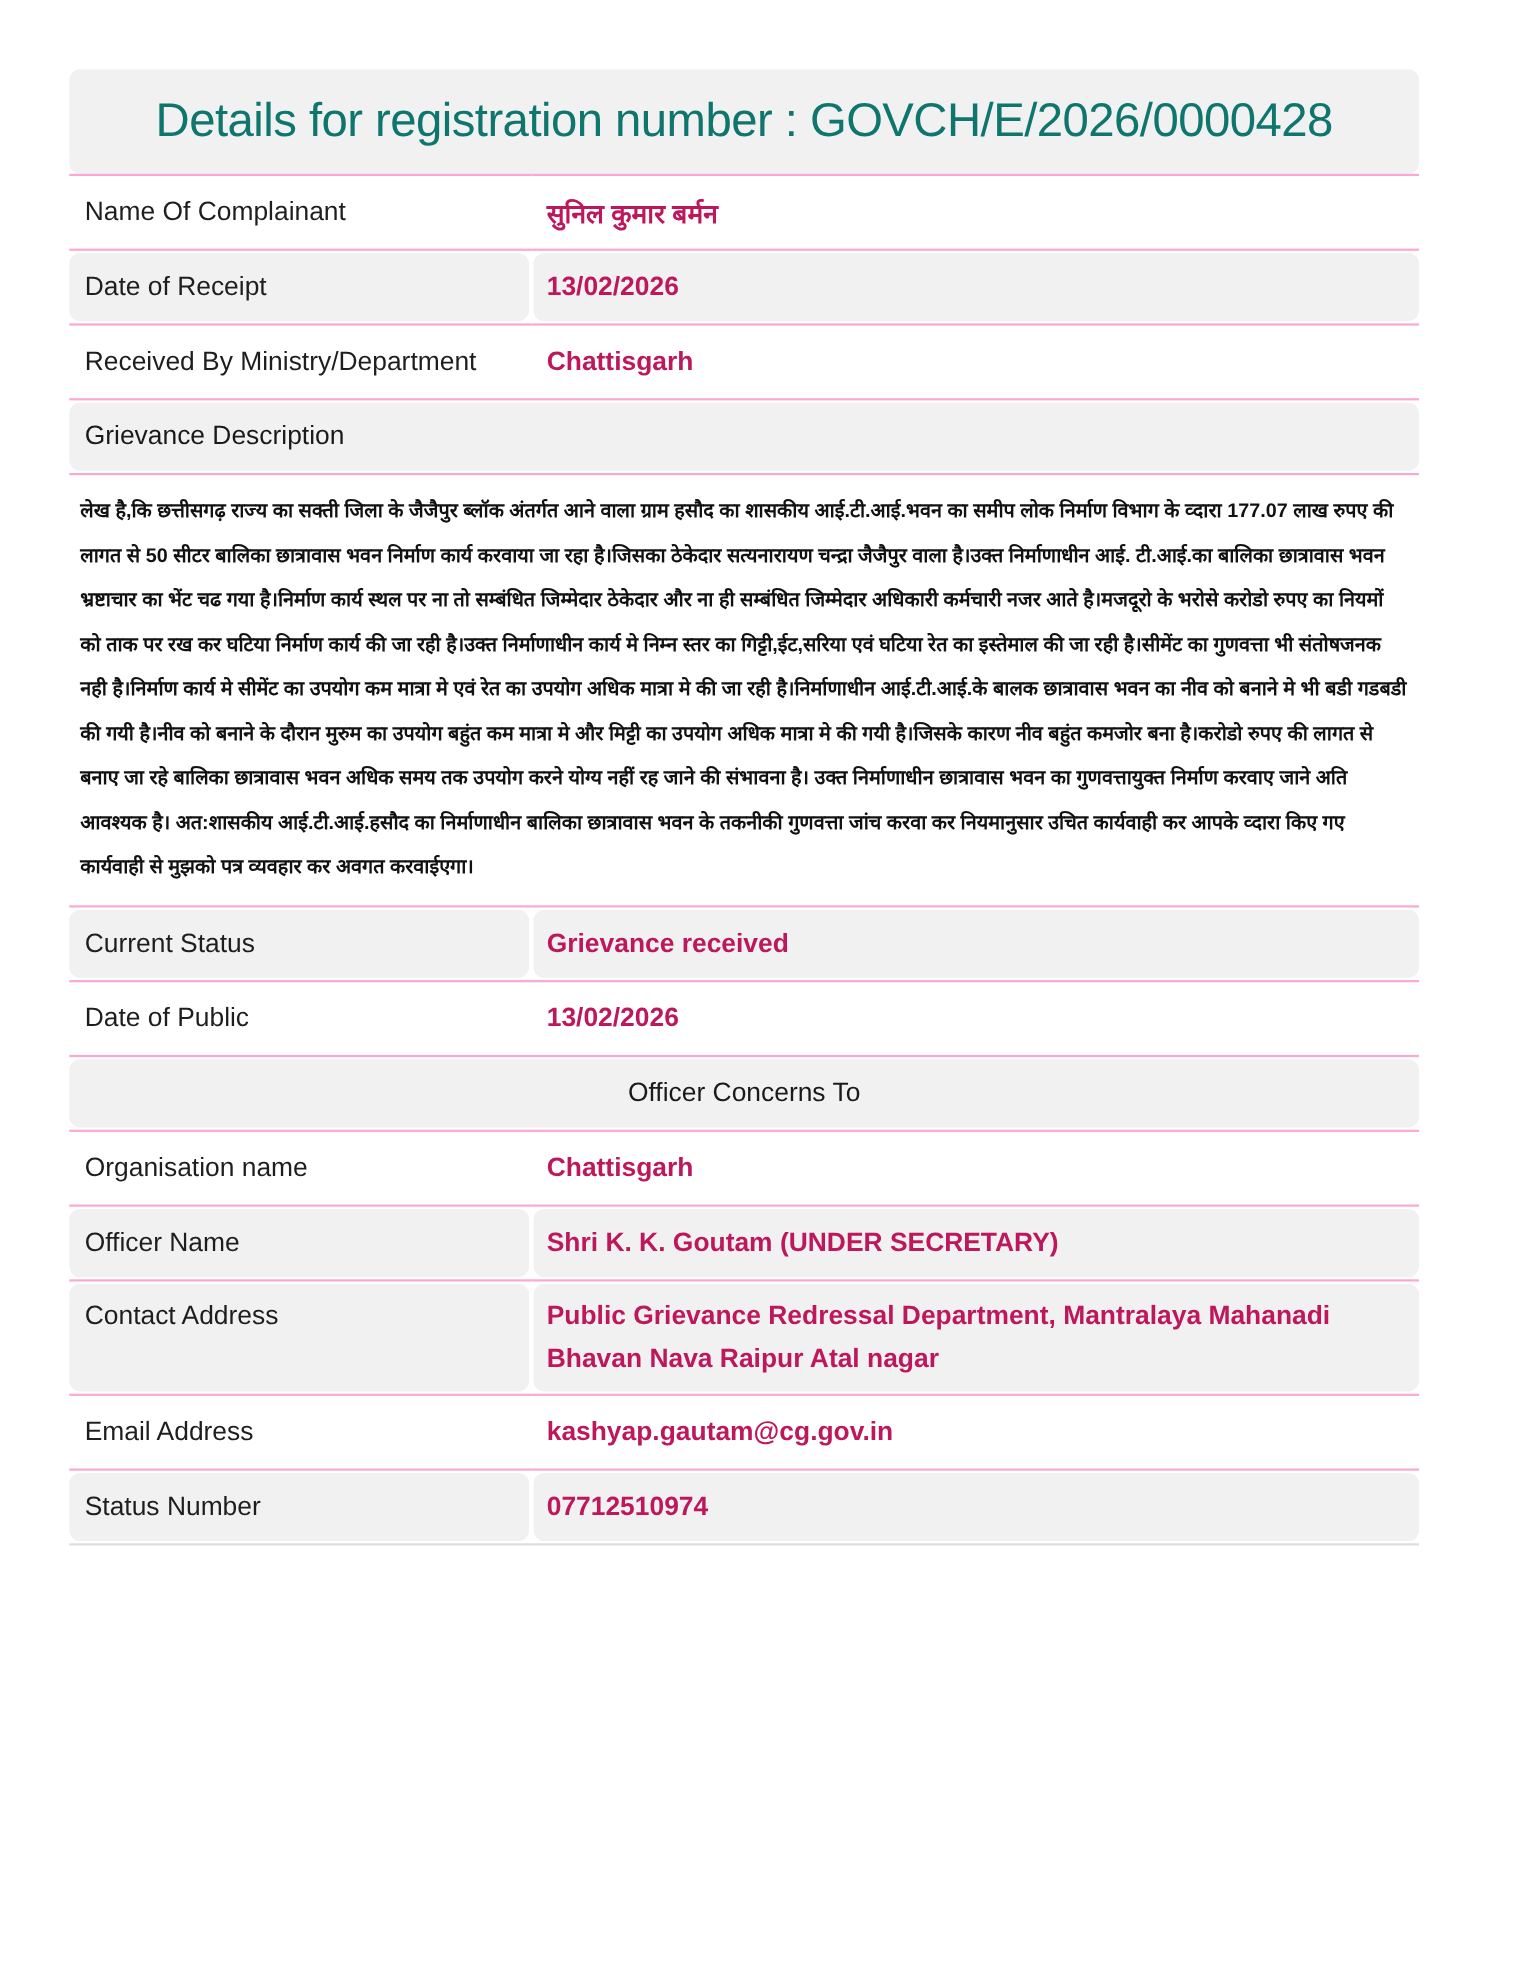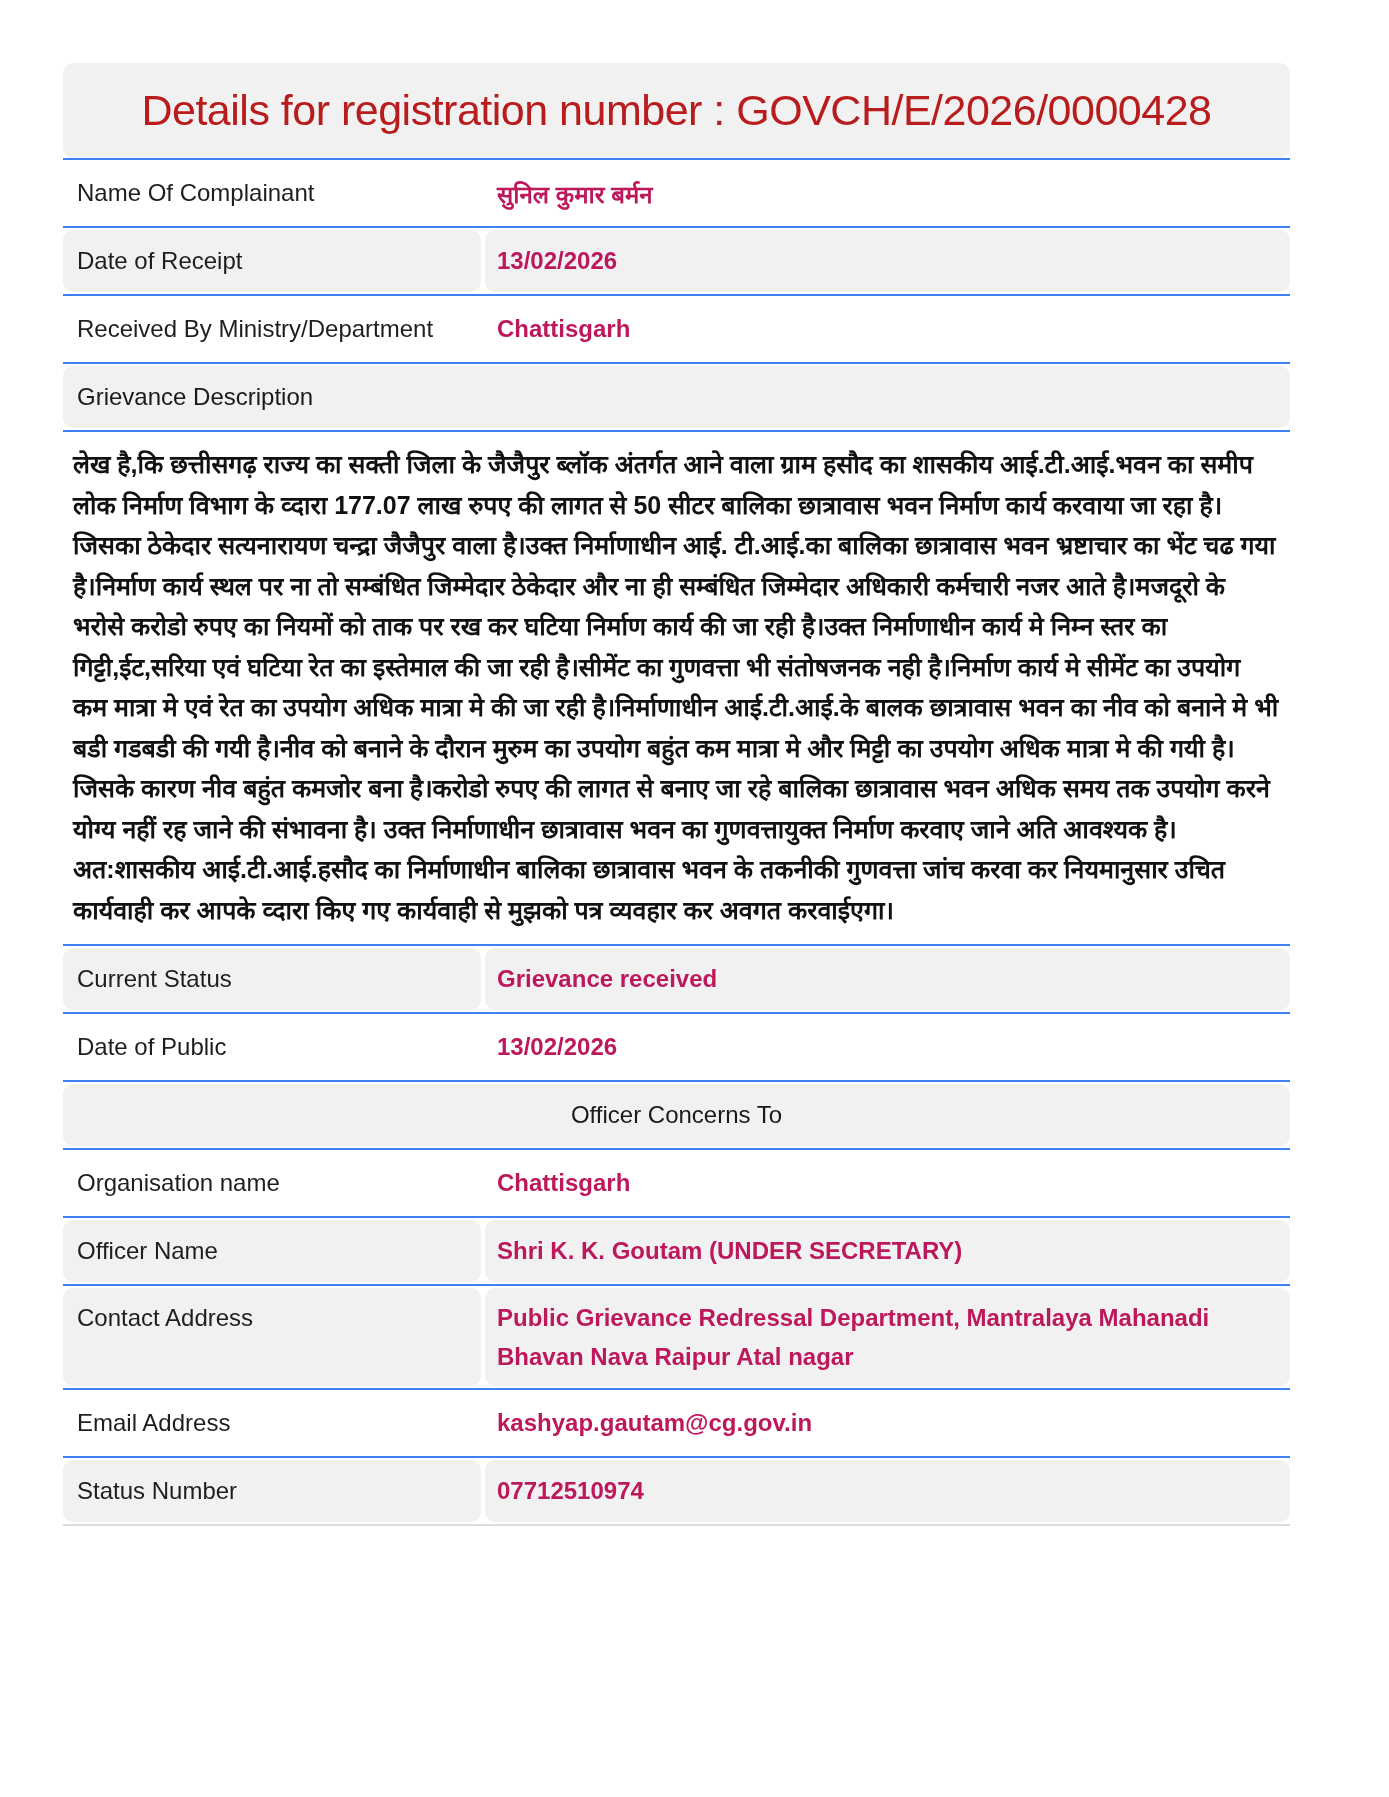--- a/index.html
+++ b/index.html
@@ -1,32 +1,32 @@
 <!DOCTYPE html>
 <html><head>
 <meta charset="utf-8">
 <style>
   html, body { margin:0; padding:0; background:#ffffff; }
   body { width:1389px; height:1797px; position:relative; font-family:"Liberation Sans", "DejaVu Sans", sans-serif; color:#1a1a1a; }
   .wrap { position:absolute; left:63px; top:63px; width:1227px; }
   .title-box { background:#f1f1f2; border-radius:10px; height:95px; display:flex; align-items:center; justify-content:center; }
-  .title { font-size:43px; font-weight:normal; color:#b91c1c; letter-spacing:-0.5px; margin:0; }
+  .title { font-size:43px; font-weight:normal; color:#0f766e; letter-spacing:-0.5px; margin:0; }
   table { width:100%; border-collapse:separate; border-spacing:0; }
-  td { font-size:24px; padding:0 14px; vertical-align:middle; border-top:2px solid #3b82f6; }
+  td { font-size:24px; padding:0 14px; vertical-align:middle; border-top:2px solid #f9a8d4; }
   tr.row td { height:66px; }
   tr.row td.label { width:392px; color:#1e1e1e; }
   tr.row td.value { font-weight:bold; color:#be185d; }
   tr.striped td.label, tr.striped td.value { position:relative; background:transparent; }
   tr.striped td .bg { position:absolute; top:2px; bottom:2px; left:0; right:0; background:#f1f1f2; border-radius:10px; z-index:0; }
   tr.striped td.label .bg { right:2px; }
   tr.striped td.value .bg { left:2px; }
   td .txt { position:relative; z-index:1; display:block; }
   tr.fullrow td { height:66px; position:relative; }
   tr.center td { text-align:center; }
-  tr.desc td { font-weight:bold; font-size:25px; line-height:40.5px; padding:12px 10px 14px 10px; color:#111; height:auto; }
+  tr.desc td { font-weight:bold; font-size:18px; line-height:40.5px; padding:12px 10px 14px 10px; color:#111; height:auto; }
   tr.addr td.value .txt { line-height:39px; padding:12px 0; }
   tr.last td { border-bottom:2px solid #dcdcdc; }
 </style>
 </head>
 <body>
 
 <div class="wrap">
   <div class="title-box">
     <h1 class="title">Details for registration number : GOVCH/E/2026/0000428</h1>
   </div>

